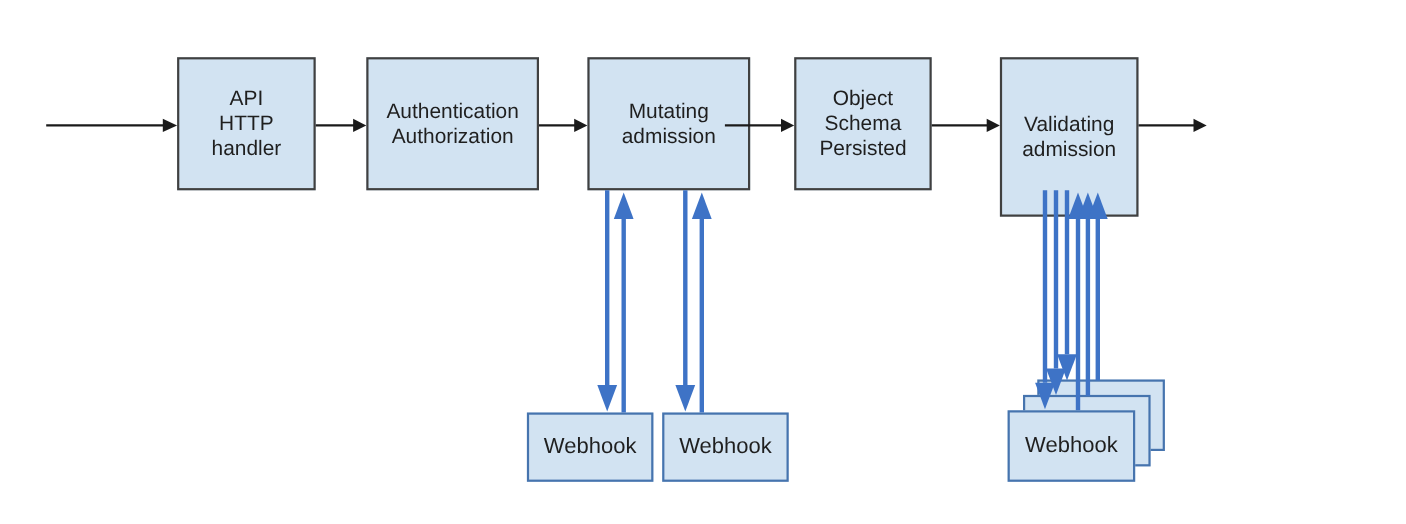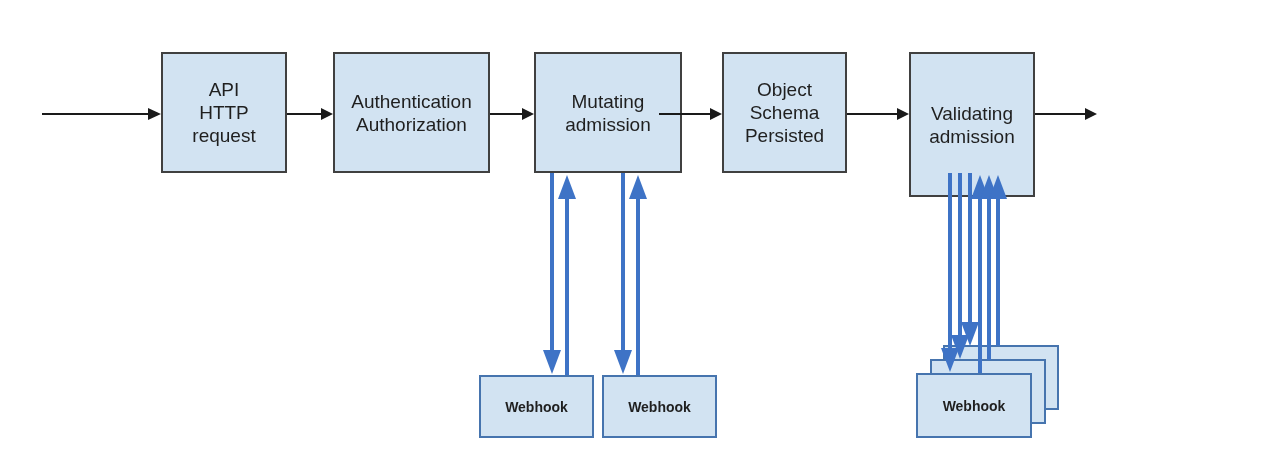--- a/index.html
+++ b/index.html
@@ -45,22 +45,22 @@
     box-sizing: border-box;
     background: var(--box-fill, #d2e3f2);
     border: 2px solid var(--webhook-border, #4674ae);
     display: flex;
     align-items: center;
     justify-content: center;
     text-align: center;
     z-index: 1;
   }
   .webhook-label {
-    font-size: 14px;
-    font-weight: 700;
+    font-size: 20px;
+    font-weight: 400;
     color: var(--text, #1f1f1f);
     white-space: nowrap;
   }
   .flow-label {
     position: absolute;
     left: 41px;
     top: 89px;
     font-size: 20px;
     font-weight: 600;
     color: var(--text, #1f1f1f);
@@ -74,21 +74,21 @@
 </style>
 </head>
 <body>
 
 <div class="canvas">
 
 
   <div class="node" style="left:161px; top:52px; width:126px; height:121px">
     <span class="node-label">API
 HTTP
-request</span>
+handler</span>
   </div>
 
   <div class="node" style="left:333px; top:52px; width:157px; height:121px">
     <span class="node-label">Authentication
 Authorization</span>
   </div>
 
   <div class="node" style="left:534px; top:52px; width:148px; height:121px">
     <span class="node-label">Mutating
 admission</span>

